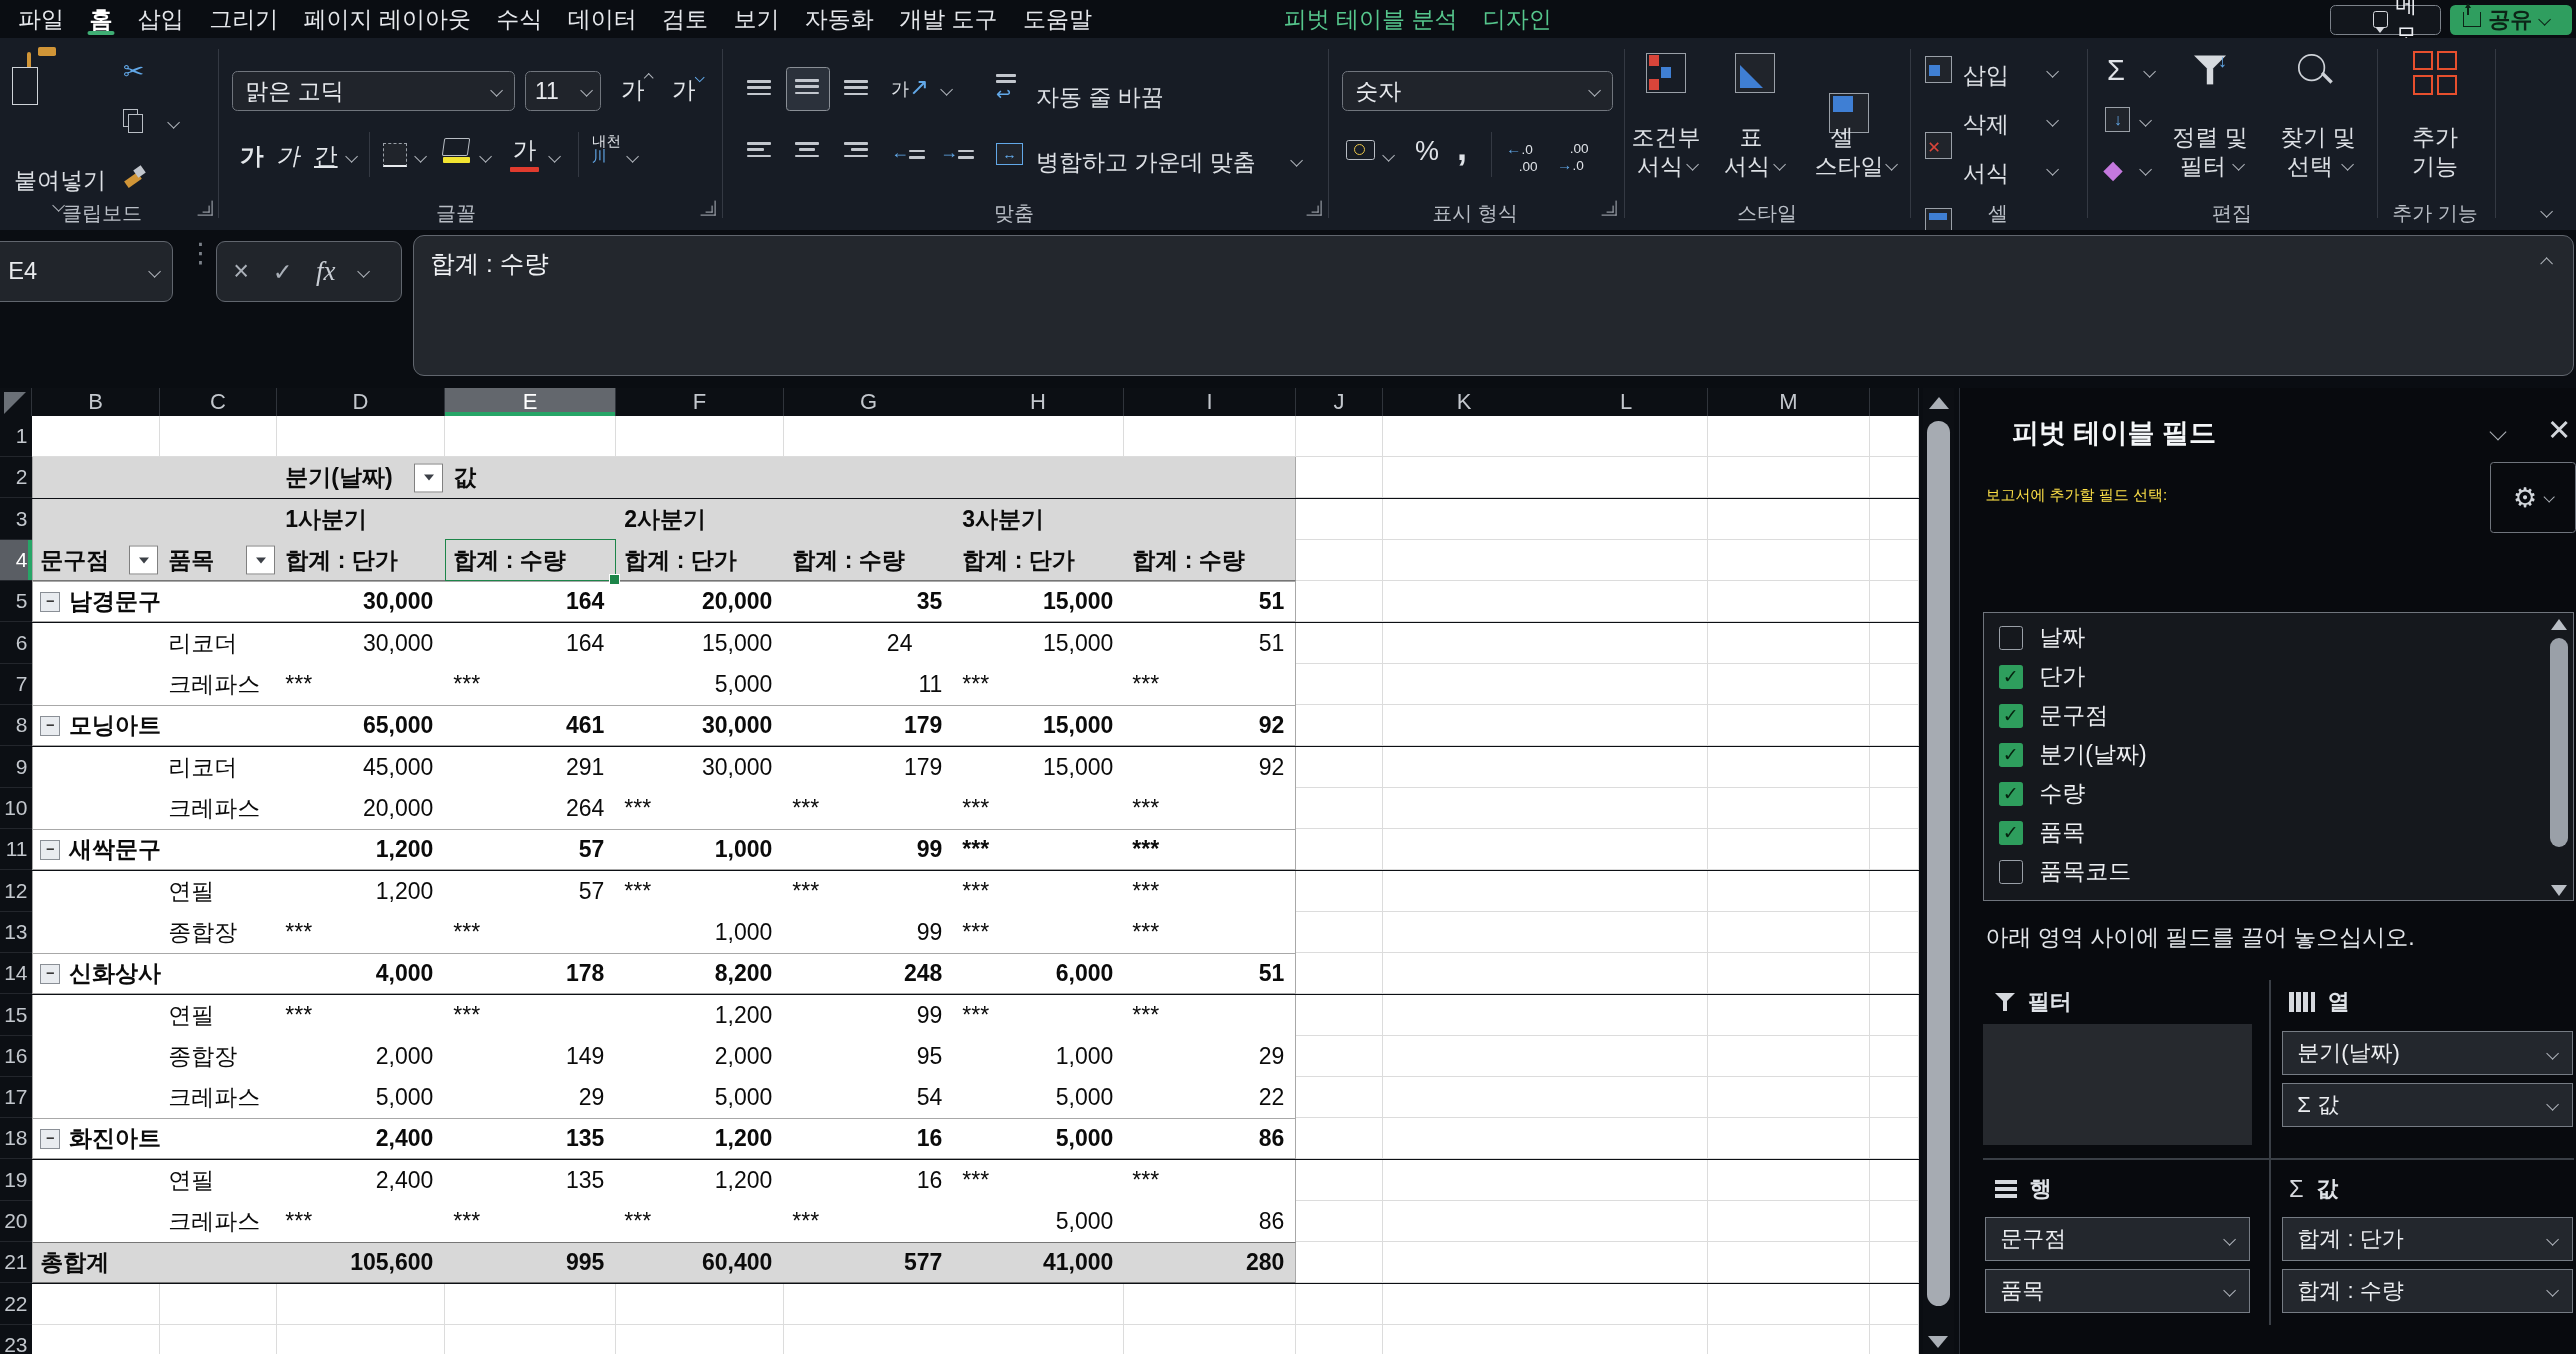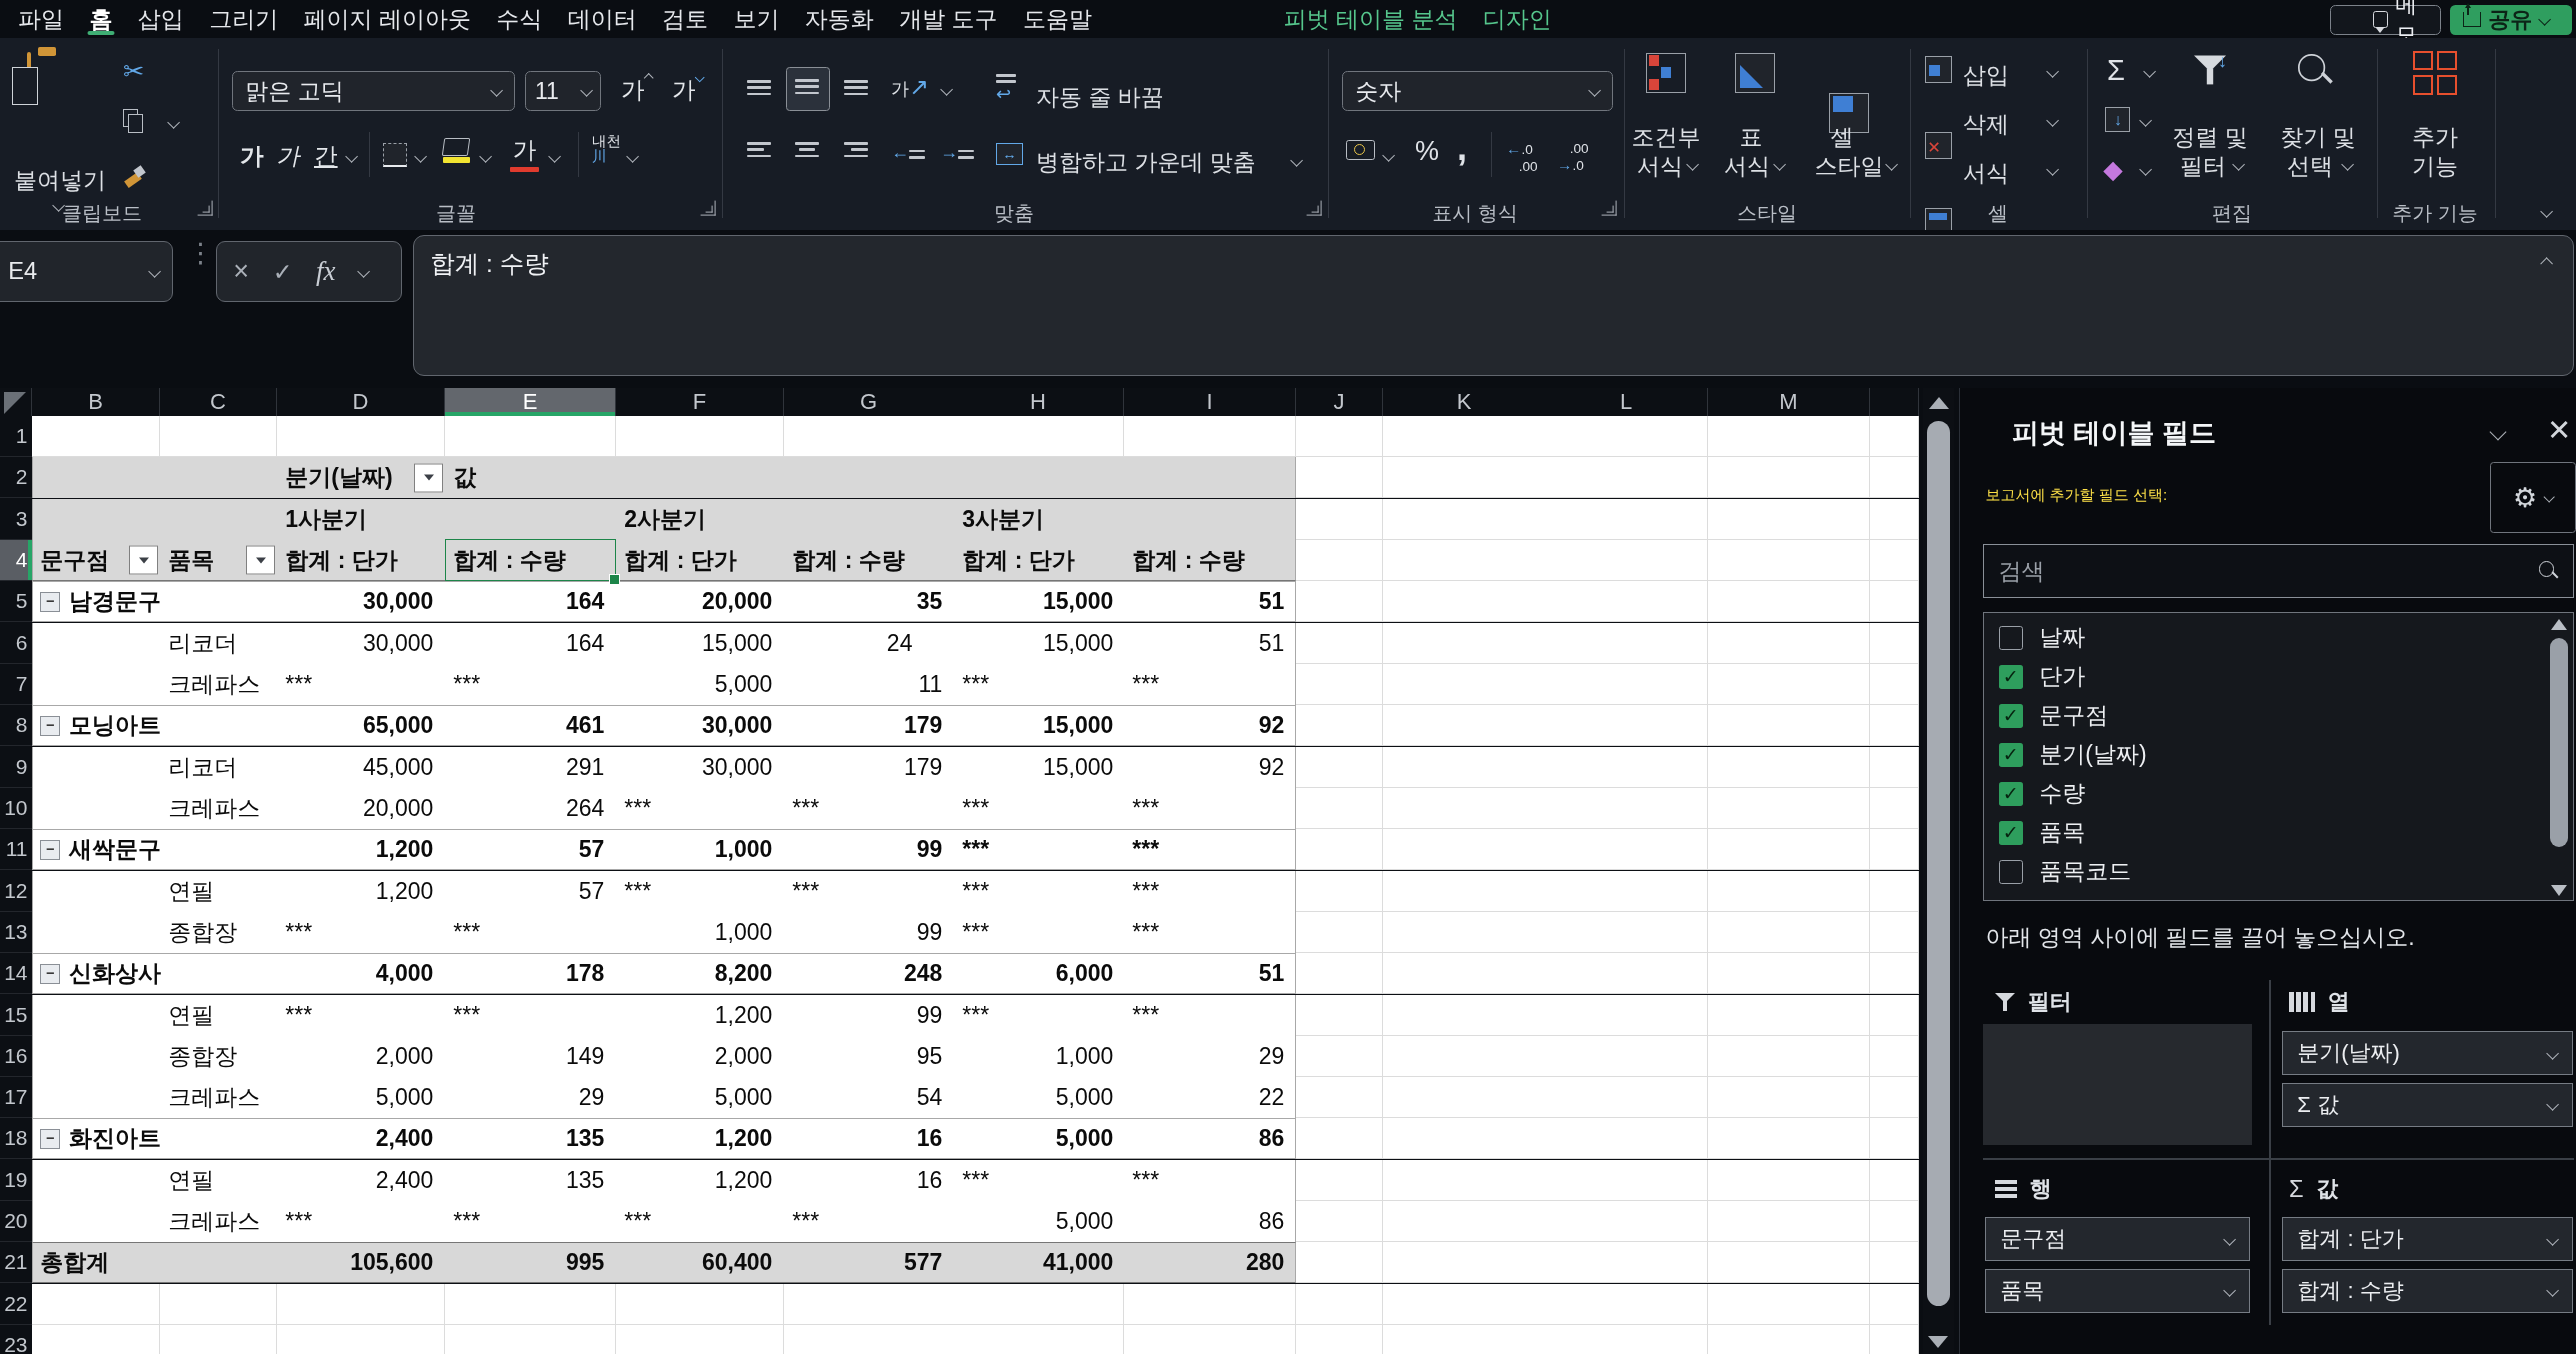--- a/index.html
+++ b/index.html
@@ -1102,24 +1102,20 @@
 
   <div id="panel">
     <div class="ptitle">피벗 테이블 필드</div>
     <span class="chev" style="position:absolute;left:532px;top:38px;width:11px;height:11px;"></span>
     <span style="position:absolute;left:587px;top:25.4px;font-size:29px;color:#d2d6db;">✕</span>
     <div class="psub">보고서에 추가할 필드 선택:</div>
     <div id="gearbtn">
         <span>⚙</span>
         <span class="chev" style="width:7.3px;height:7.3px;"></span>
       </div>
-    <div id="searchbox">
-      <span>검색</span>
-      <span class="mag" style="margin-left:auto;"></span>
-    </div>
     <div id="fieldlist">
       <div id="fielditems" style="padding-top:5.4px;">
           <div class="fitem">
             <span class="cb off"></span>
             <span class="flabel">날짜</span>
           </div>
           <div class="fitem">
             <span class="cb on">✓</span>
             <span class="flabel">단가</span>
           </div>

